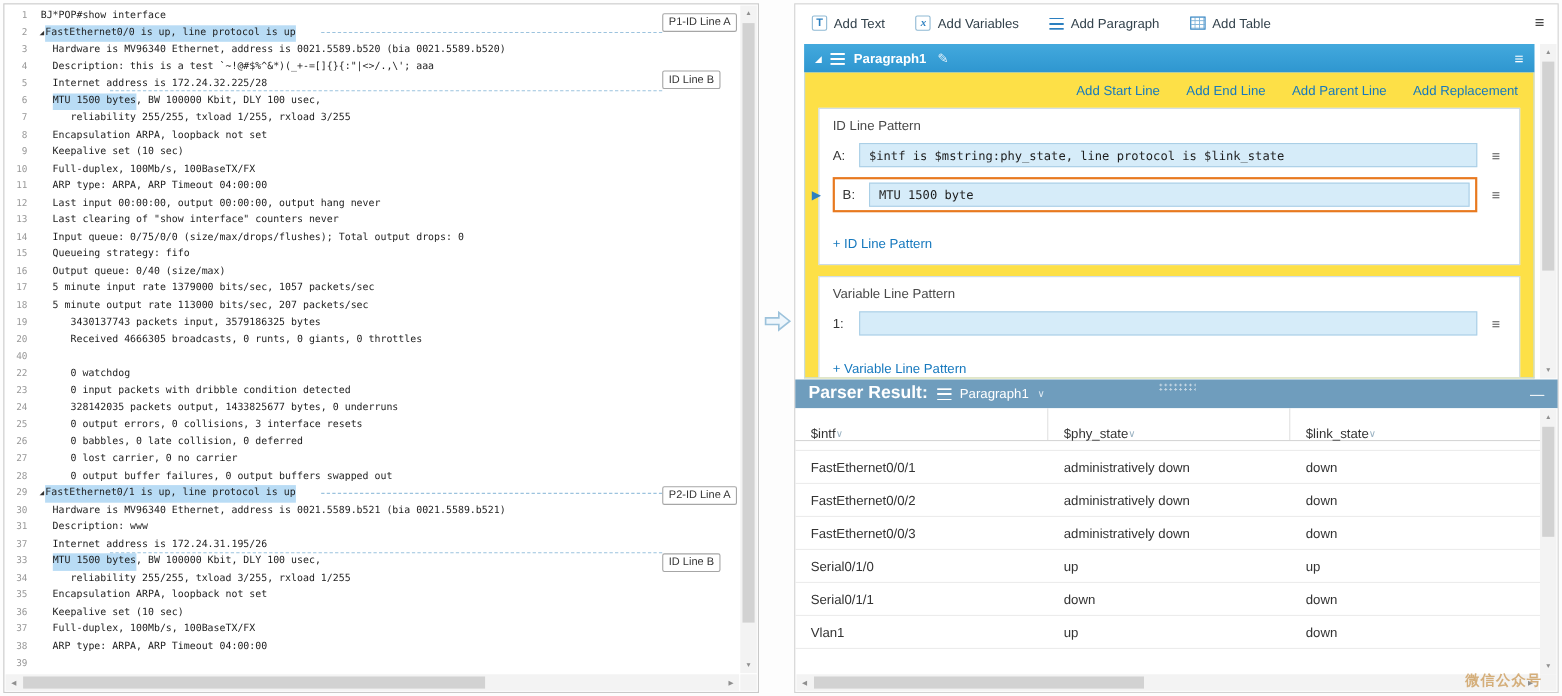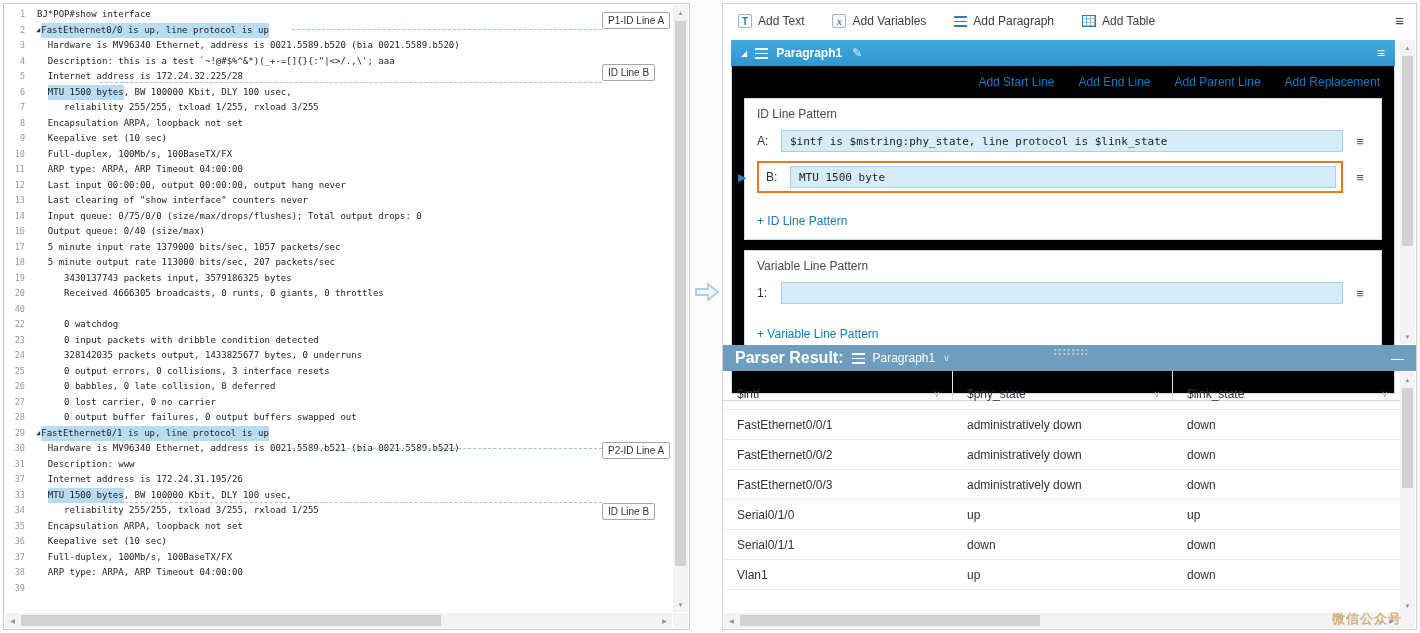--- a/index.html
+++ b/index.html
@@ -48,21 +48,21 @@
   .ic-para.white{background:repeating-linear-gradient(to bottom,#fff 0,#fff 1.6px,transparent 1.6px,transparent 4.7px)}
   .ic-table{width:14px;height:12px;border:1px solid #2b7fc0;background-image:linear-gradient(#7fb3d8 1px,transparent 1px),linear-gradient(90deg,#7fb3d8 1px,transparent 1px);background-size:4px 3.4px;background-position:-1px -1px}
   .tb-menu{position:absolute;right:12px;top:8px;font-size:15px;color:#444;cursor:pointer}
 
   .para{position:absolute;left:8px;top:36px;width:664px}
   .para-header{height:26px;background:linear-gradient(#43a9dd,#2e96d0);display:flex;align-items:center;gap:8px;padding:0 10px;color:#fff;position:relative}
   .ph-collapse{font-size:8px}
   .para-title{font-size:12px;font-weight:bold}
   .ph-pencil{font-size:12px;color:#eaf4fb;margin-left:2px}
   .ph-menu{position:absolute;right:10px;font-size:14px;cursor:pointer}
-  .para-body{background:#000000;border:1px solid #c4dcec;border-top:none;height:328px;position:relative;overflow:hidden}
+  .para-body{background:#fde047;border:1px solid #c4dcec;border-top:none;height:278px;position:relative;overflow:hidden}
   .links{display:flex;justify-content:flex-end;gap:24px;padding:9px 14px 7px;font-size:12px;color:#1779be}
   .plink{cursor:pointer}
   .pbox{background:#fff;border:1px solid #ccdbe6;margin:2px 12px 0;padding:8px 12px 10px;position:relative}
   .vbox{margin-top:10px}
   .pbox-title{font-size:12px;color:#4a4a4a;margin-bottom:9px}
   .prow{display:flex;align-items:center;gap:8px;margin-bottom:9px;position:relative}
   .prow-label{flex:none;width:16px;font-size:12px;color:#333}
   .pinput{flex:1;height:22px;background:#d6ecf9;border:1px solid #aacfe6;font-family:"DejaVu Sans Mono",monospace;font-size:11px;color:#1d1d1d;padding:0 8px;outline:none}
   .row-menu{flex:none;width:18px;text-align:center;font-size:13px;color:#555;cursor:pointer}
   .prow-b{margin-bottom:7px}
@@ -75,21 +75,21 @@
 
   .result-bar{position:absolute;left:0;right:0;top:341px;height:26px;background:#6f9dbd;display:flex;align-items:center;gap:8px;padding:0 12px;color:#fff}
   .rb-label{font-size:16px;font-weight:bold}
   .rb-name{font-size:12px;cursor:pointer}
   .rb-chev{font-size:9px;color:#dfeaf2;cursor:pointer}
   .grip{position:absolute;left:50%;top:3px;transform:translateX(-50%);width:34px;height:8px;background-image:radial-gradient(#c7d8e4 1px,rgba(0,0,0,0) 1.1px);background-size:4.5px 4px;cursor:move}
   .rb-min{margin-left:auto;font-size:13px;cursor:pointer}
 
   .rtable{position:absolute;left:0;top:367px;width:677px;font-size:12px;color:#333}
   .th-row{display:flex;height:30px;border-bottom:1px solid #d6d6d6}
-  .th{display:flex;align-items:center;justify-content:space-between;padding:16px 12px 0 14px;border-right:1px solid #e2e2e2;cursor:pointer}
+  .th{display:flex;align-items:center;padding:16px 12px 0 14px;border-right:1px solid #e2e2e2;cursor:pointer}
   .c1{width:230px;flex:none}
   .c2{width:220px;flex:none}
   .c3{flex:1;border-right:none}
   .chev{color:#9ab2c2;font-size:9px}
   .partial-row{height:9px;border-bottom:1px solid #ececec}
   .tr{display:flex;height:30px;align-items:center;border-bottom:1px solid #ececec}
   .td{padding:0 12px 0 14px;overflow:hidden;white-space:nowrap}
   .res-sbv{top:368px;right:1px;width:15px;height:241px}
   .res-sbv .up{top:0;left:0}.res-sbv .down{bottom:0;left:0}
   .res-sbv .sb-thumb{left:2px;right:2px;top:16px;height:100px}
@@ -210,20 +210,27 @@
         </div>
 
         <div class="code-line">
           <span class="ln">14</span>
           <span class="fold"></span>
           <span class="pre">  Input queue: 0/75/0/0 (size/max/drops/flushes); Total output drops: 0</span>
           <span class="hl"></span>
           <span class="post"></span>
         </div>
 
+        <div class="code-line">
+          <span class="ln">15</span>
+          <span class="fold"></span>
+          <span class="pre">  Queueing strategy: fifo</span>
+          <span class="hl"></span>
+          <span class="post"></span>
+        </div>
 
         <div class="code-line">
           <span class="ln">16</span>
           <span class="fold"></span>
           <span class="pre">  Output queue: 0/40 (size/max)</span>
           <span class="hl"></span>
           <span class="post"></span>
         </div>
 
         <div class="code-line">

